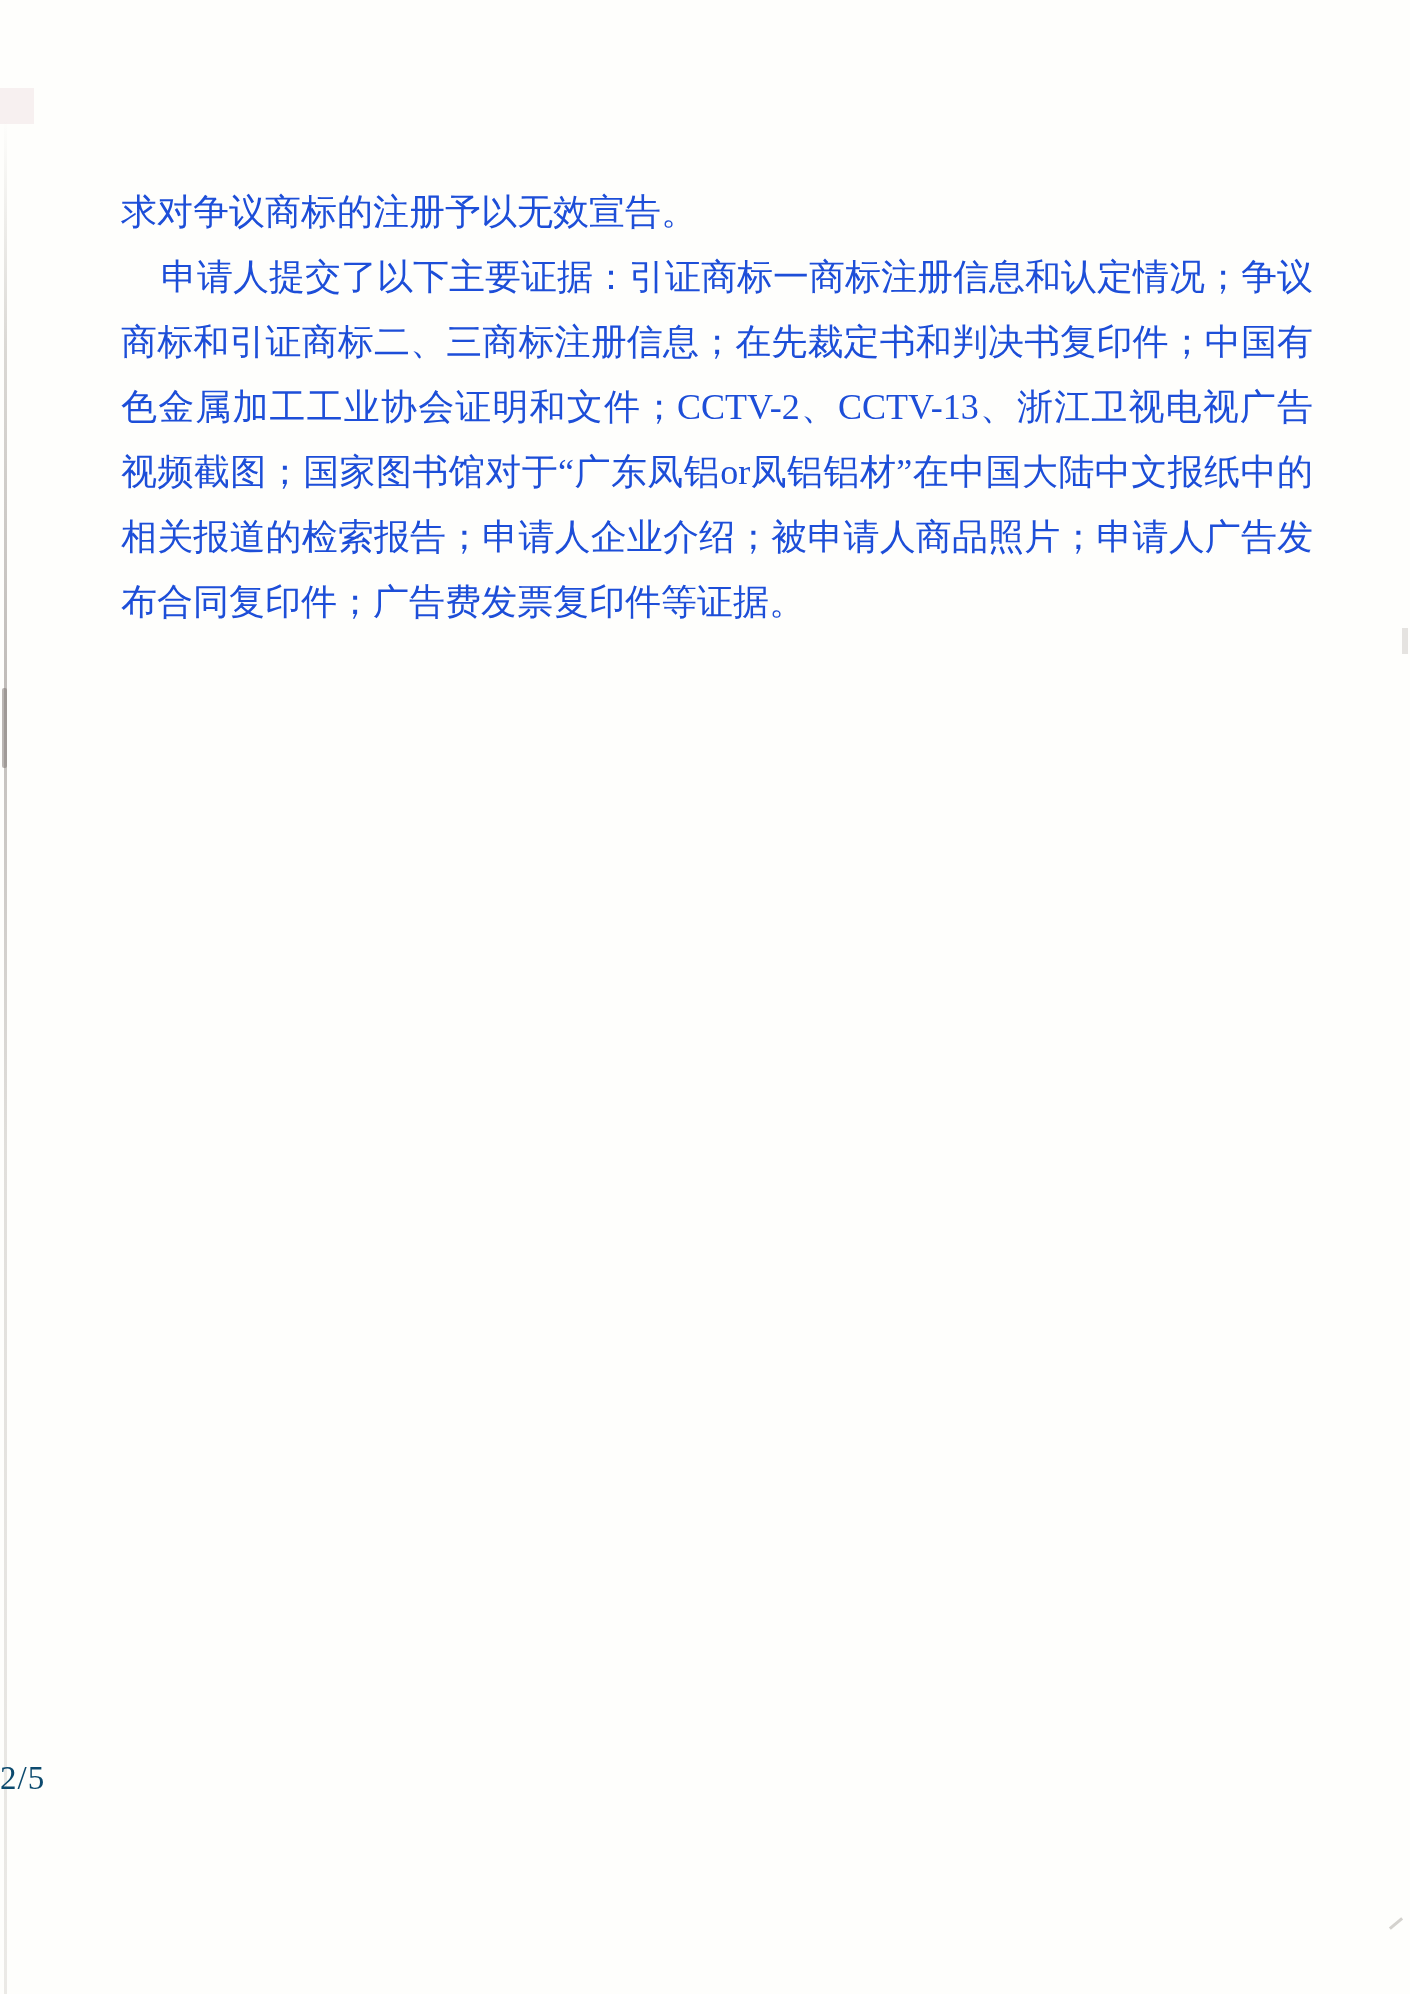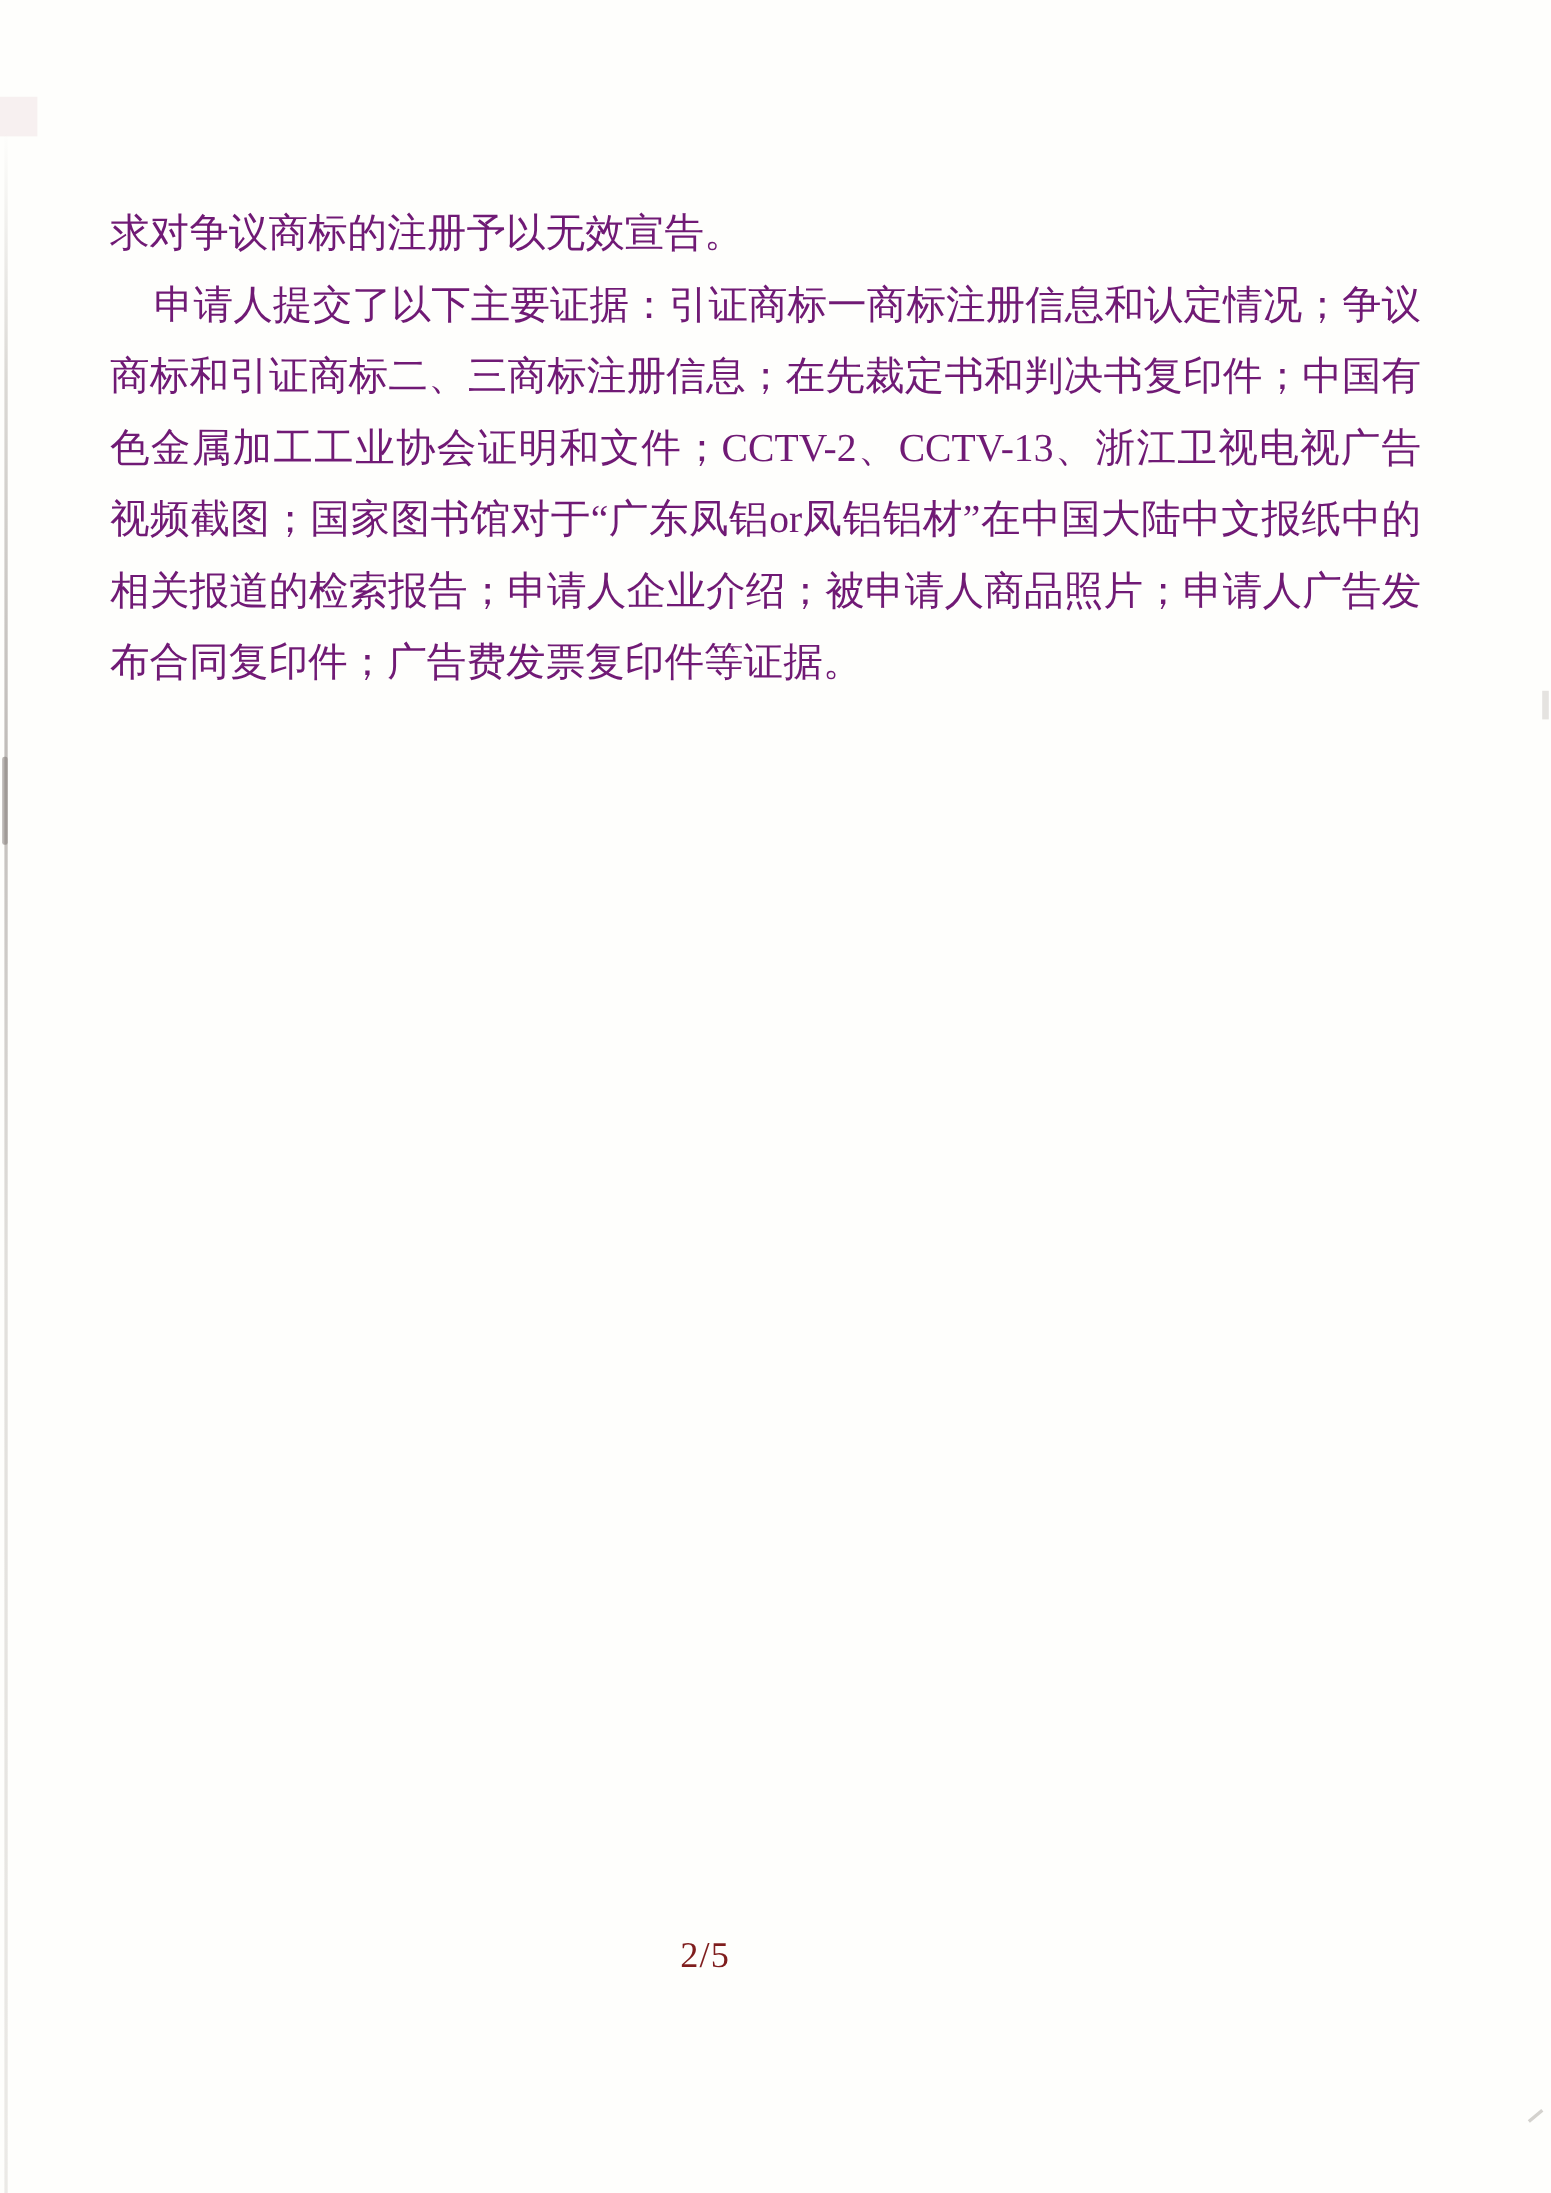--- a/index.html
+++ b/index.html
@@ -64,43 +64,43 @@
   .r-dash {
     position: absolute;
     left: 1402px;
     top: 628px;
     width: 6px;
     height: 26px;
     background: rgba(200,196,190,0.45);
   }
   .content {
     position: absolute;
-    left: 100px;
+    left: 121px;
     top: 180px;
     width: 1192px;
-    color: #701a75;
+    color: #1d4ed8;
     font-size: 36px;
     line-height: 65px;
     text-align: justify;
   }
   .para {
     margin: 0;
     text-indent: 40px;
   }
   .para.no-indent {
     text-indent: 0;
   }
   .footer {
     position: absolute;
     left: 0;
     top: 1760px;
     width: 1282px;
-    text-align: center;
+    text-align: left;
     font-size: 33px;
-    color: #7f1d1d;
+    color: #0c4a6e;
     letter-spacing: 1px;
   }
 </style>
 </head>
 <body>
 
 <div class="page">
 
   <div class="corner-smudge"></div>
   <div class="edge-line"></div>

